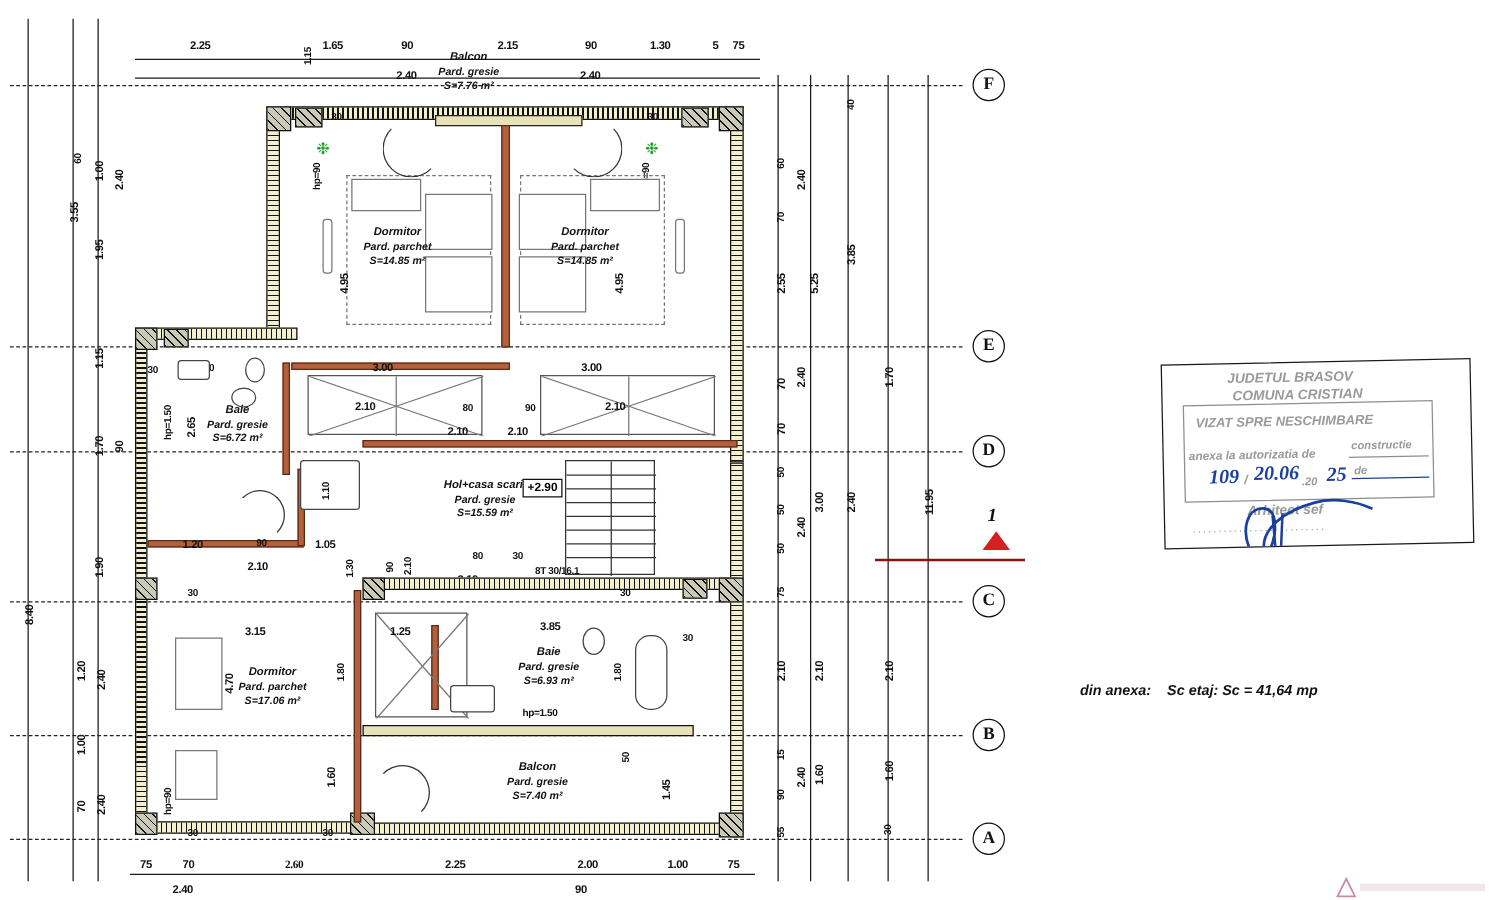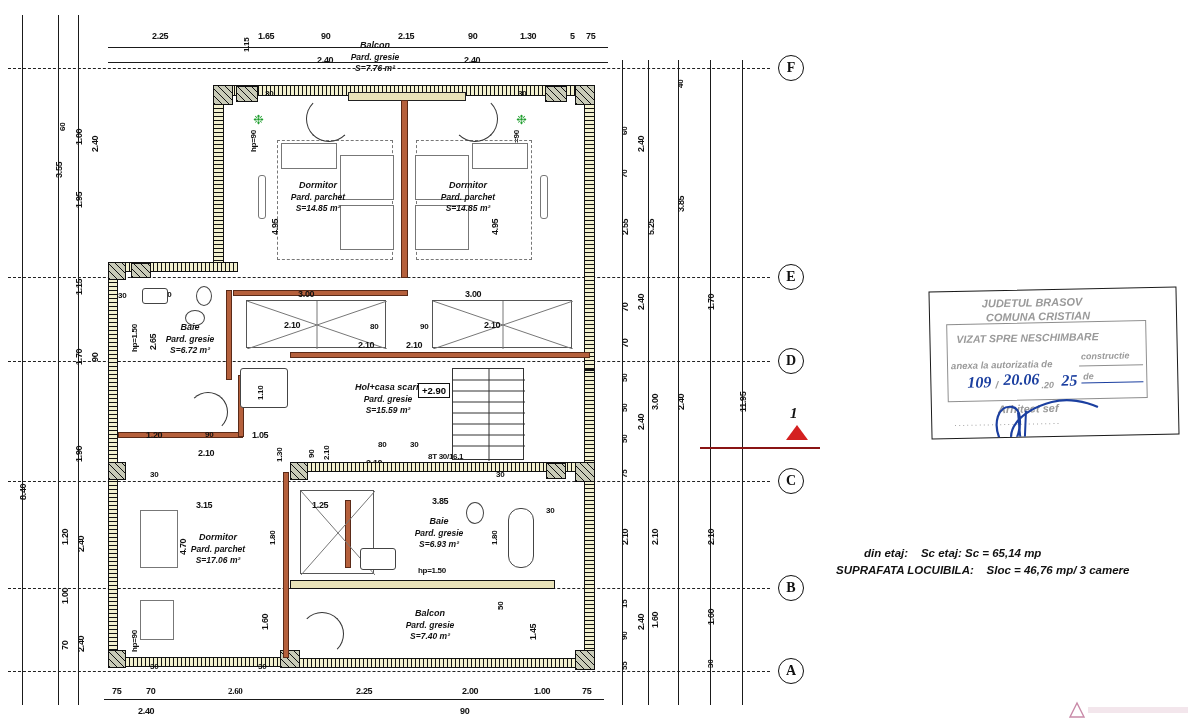--- a/index.html
+++ b/index.html
@@ -552,28 +552,23 @@
     <div class="dots" style="left:22px; top:126px;">..........................</div>
     <svg style="position:absolute; left:58px; top:106px;" width="120" height="52">
       <path d="M10,44 C2,26 8,8 22,10 C34,12 30,38 24,44 C20,48 18,36 26,26 C34,16 46,10 62,6 C78,2 96,6 108,12" fill="none" stroke="#1b3fa0" stroke-width="2.2"></path>
       <path d="M28,16 L30,44 M36,14 L34,46" fill="none" stroke="#1b3fa0" stroke-width="2"></path>
     </svg>
   </div>
 
   <div id="titleblock">
     <div style="height:14px;"></div>
     <div class="specline" style="padding-left:28px;">
-      <span>din etaj:</span>
+      <span>din anexa:</span>
       <span>&nbsp;&nbsp;</span>
-      <span>Sc etaj: Sc = 65,14 mp</span>
-    </div>
-    <div class="specline">
-      <span>SUPRAFATA LOCUIBILA:</span>
-      <span>&nbsp;&nbsp;</span>
-      <span>Sloc = 46,76 mp/ 3 camere</span>
+      <span>Sc etaj: Sc = 41,64 mp</span>
     </div>
   </div>
 
   <div id="logo">
     <svg width="128" height="20" style="display:block">
       <path d="M4,17 L11,3 L18,17 Z" fill="none" stroke="#c98aa8" stroke-width="1.4"></path>
       <rect x="22" y="7" width="100" height="6" fill="#e9d2dc" opacity="0.55"></rect>
     </svg>
   </div>
 

